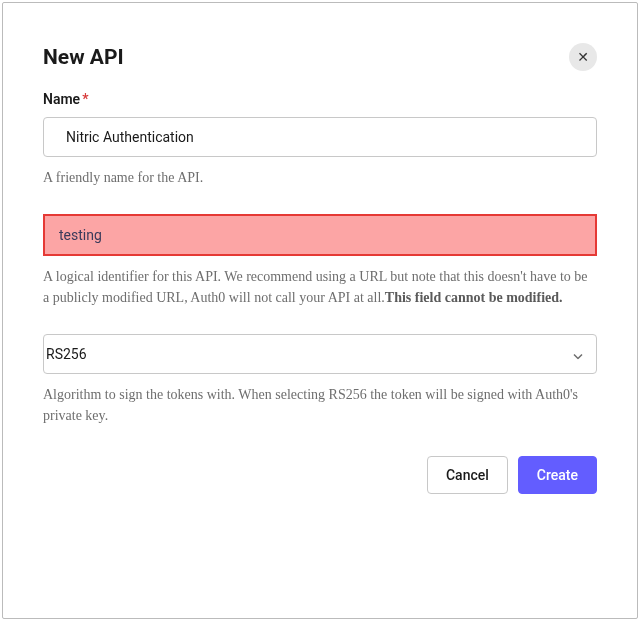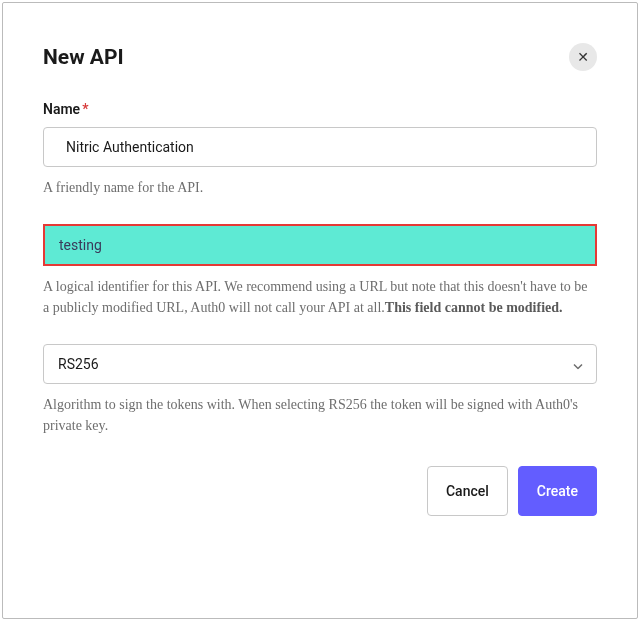--- a/index.html
+++ b/index.html
@@ -20,21 +20,21 @@
       width: 636px;
       height: 617px;
       margin: 2px;
       padding: 40px;
       position: relative;
     }
     .modal-header {
       display: flex;
       justify-content: space-between;
       align-items: center;
-      margin-bottom: 30px;
+      margin-bottom: 20px;
     }
     .modal-title {
       font-size: 21px;
       font-weight: 700;
       color: #1a1a1a;
     }
     .close-btn {
       width: 28px;
       height: 28px;
       border-radius: 50%;
@@ -67,21 +67,21 @@
       border: 1px solid #c8c8c8;
       border-radius: 4px;
       font-size: 14px;
       color: #1a1a1a;
       font-family: inherit;
     }
     .identifier-input {
       width: 100%;
       padding: 11px 14px;
       border: 2px solid #e53935;
-      background: #5eead4;
+      background: #fca5a5;
       font-size: 14px;
       color: #3a3a5a;
       font-family: inherit;
     }
     .help-text {
       font-size: 14px;
       color: #6e6e6e;
       line-height: 1.5;
       margin-top: 10px;
       font-family: Liberation Serif, serif;
@@ -89,21 +89,21 @@
     .help-text .bold-part {
       font-weight: 700;
       color: #5a5a5a;
     }
     .select-wrapper {
       position: relative;
       width: 100%;
     }
     .select-input {
       width: 100%;
-      padding: 11px 14px;
+      padding: 11px 2px;
       border: 1px solid #c8c8c8;
       border-radius: 4px;
       font-size: 14px;
       color: #1a1a1a;
       background: #fff;
       appearance: none;
       -webkit-appearance: none;
       font-family: inherit;
       cursor: pointer;
     }
@@ -115,21 +115,21 @@
       pointer-events: none;
       color: #6e6e6e;
     }
     .modal-footer {
       display: flex;
       justify-content: flex-end;
       gap: 10px;
       margin-top: 30px;
     }
     .btn {
-      padding: 16px 18px;
+      padding: 10px 18px;
       border-radius: 4px;
       font-size: 14px;
       font-weight: 500;
       cursor: pointer;
       font-family: inherit;
     }
     .btn-cancel {
       background: #fff;
       border: 1px solid #c8c8c8;
       color: #1a1a1a;

